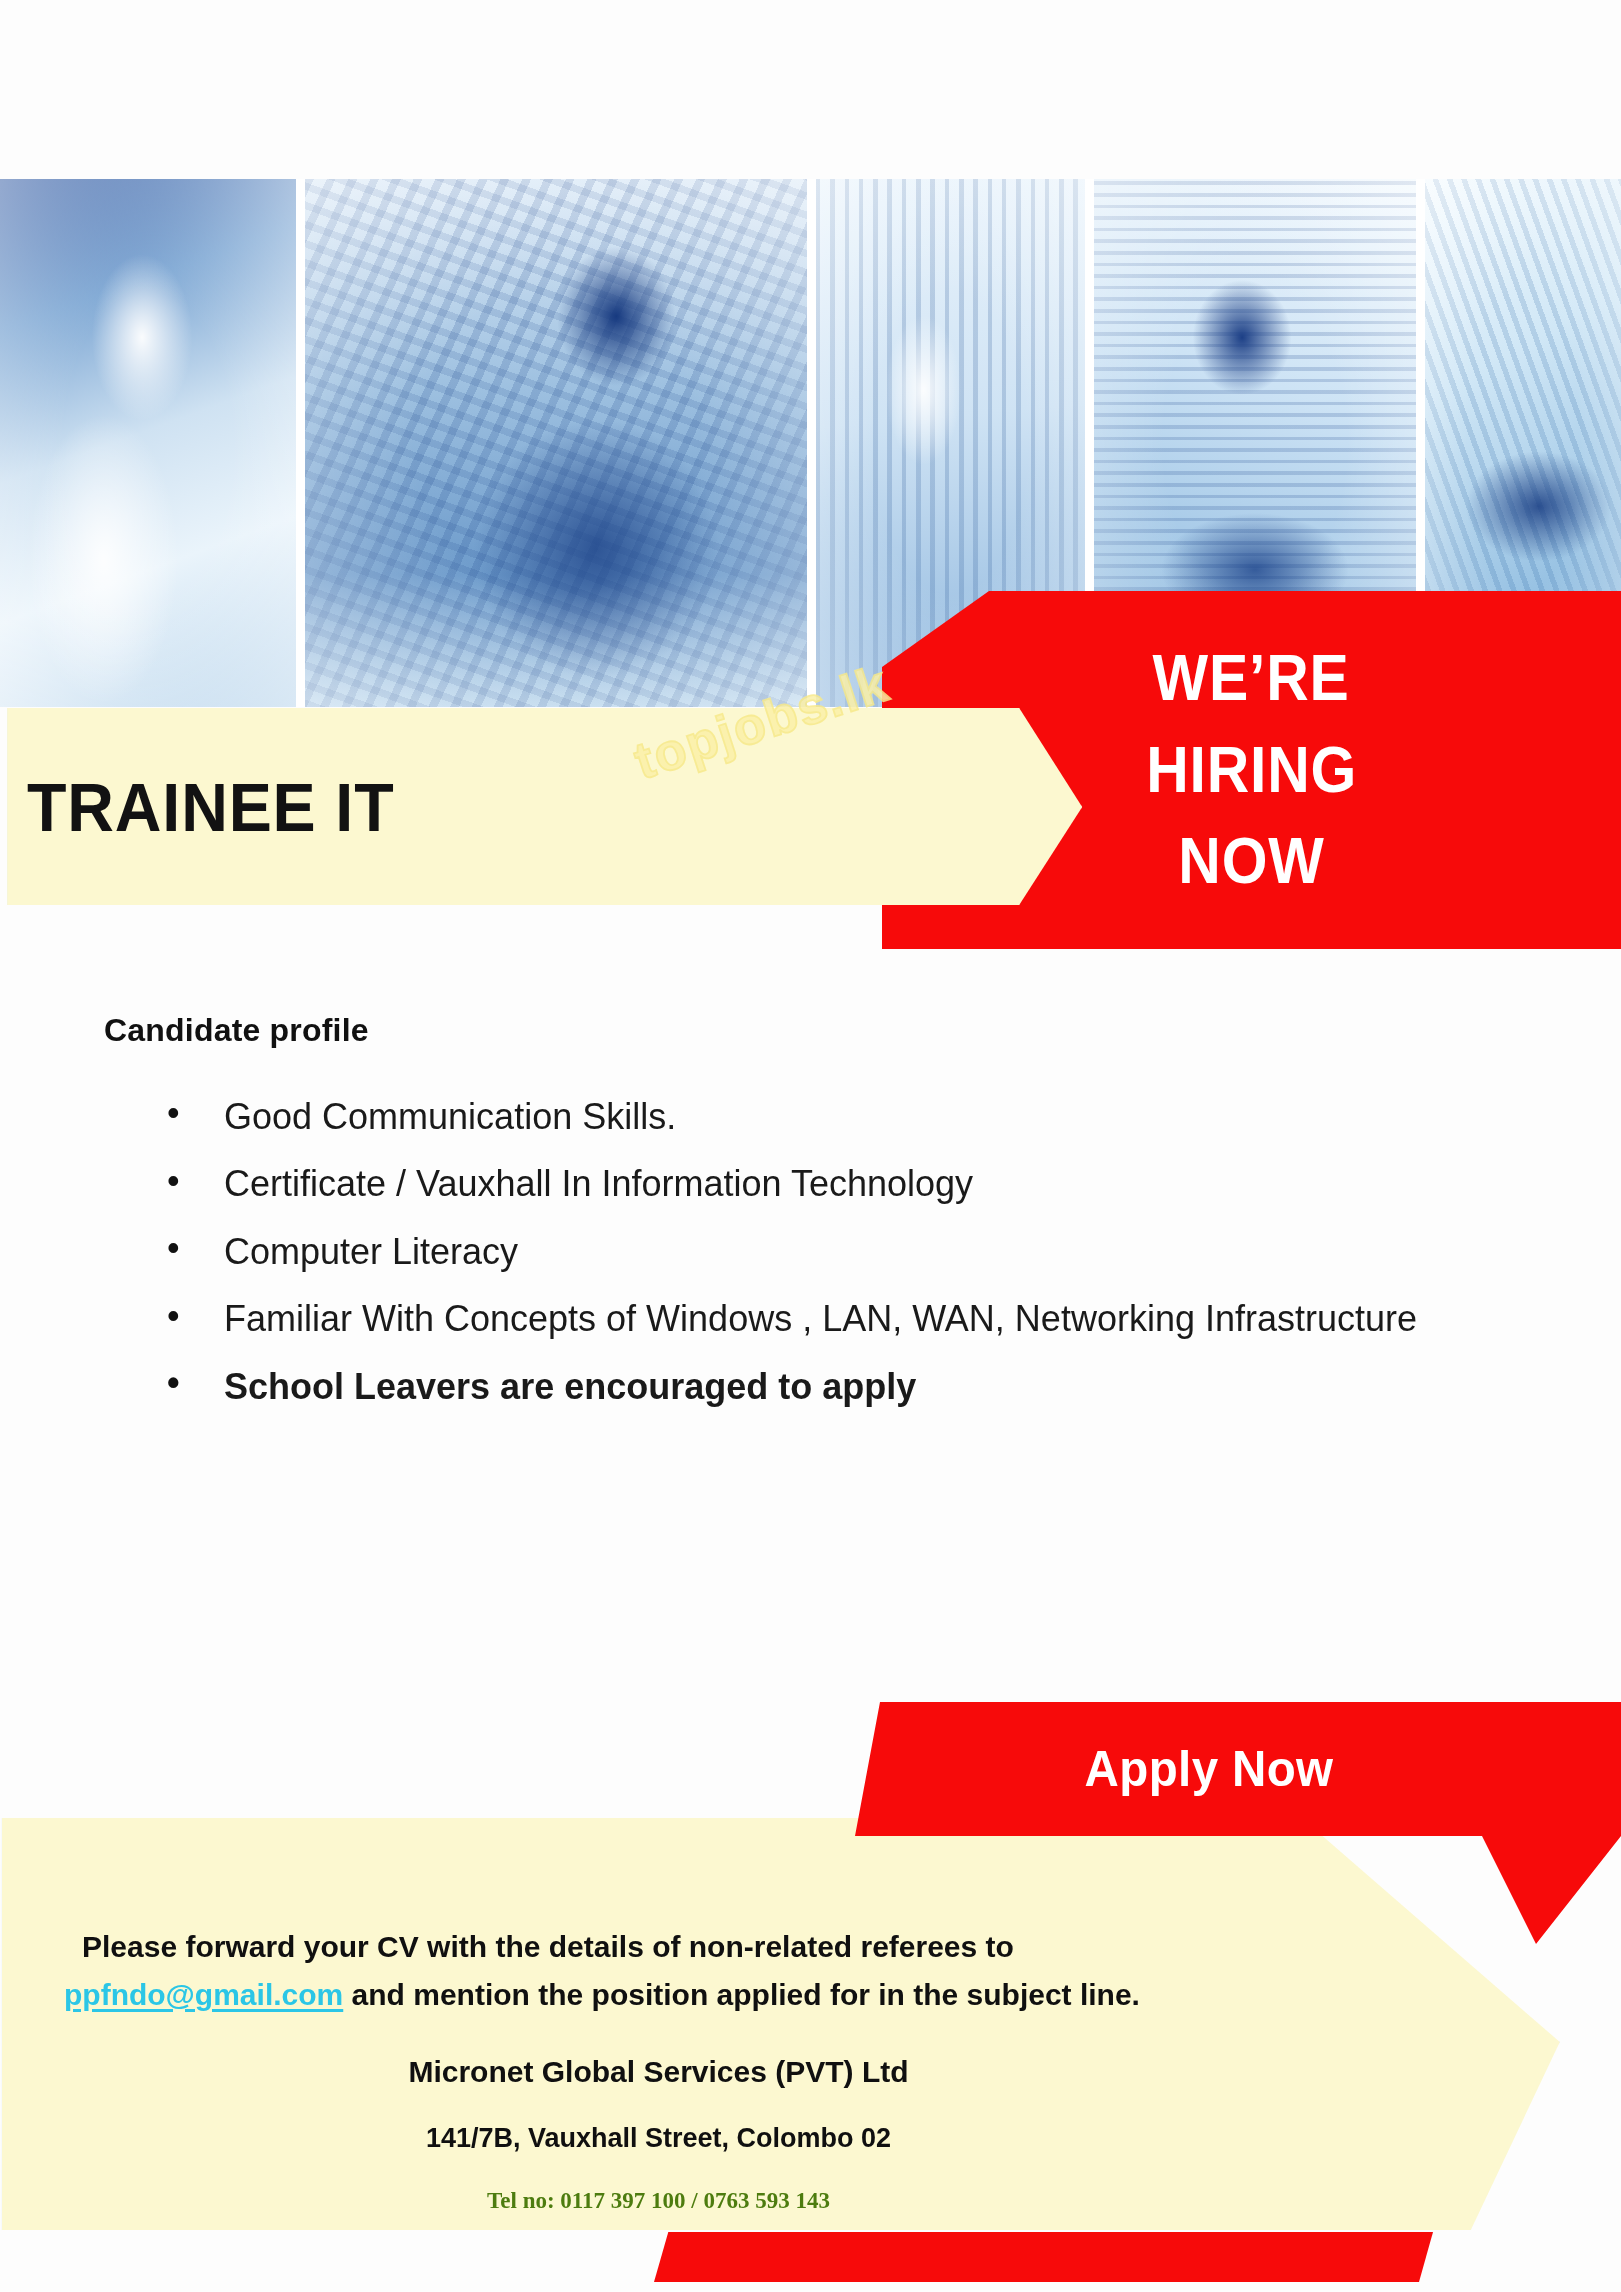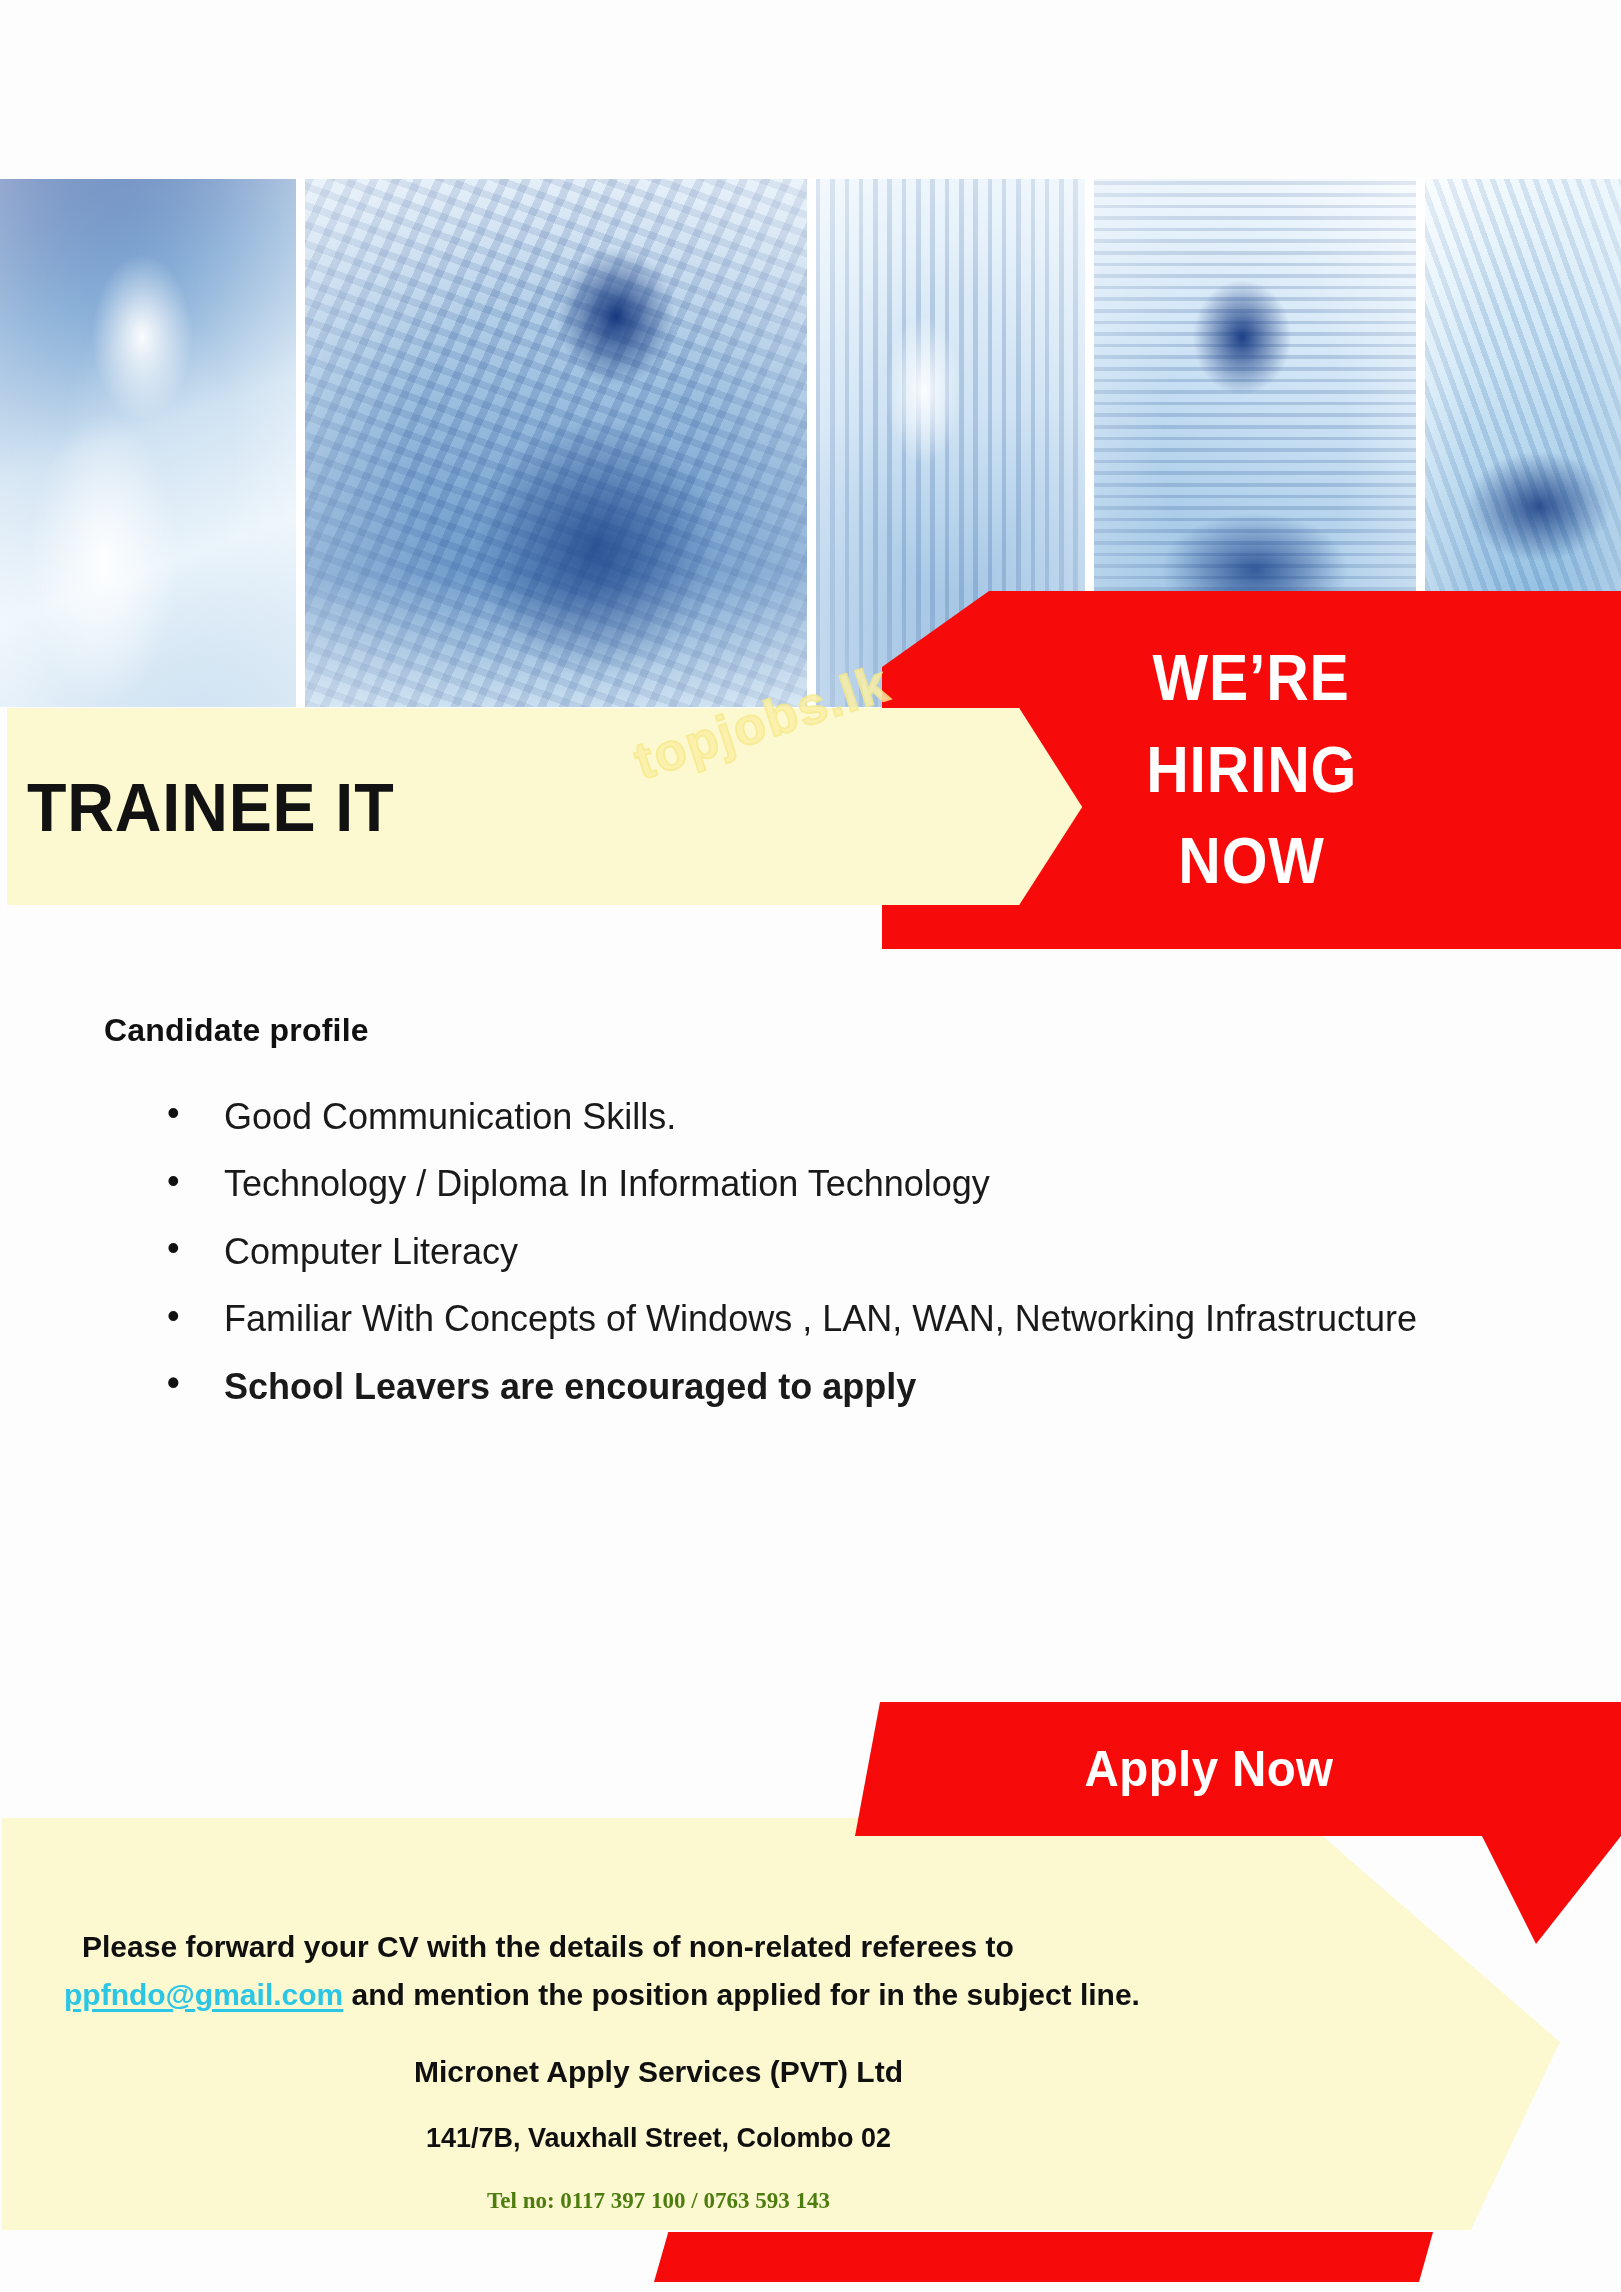--- a/index.html
+++ b/index.html
@@ -368,36 +368,36 @@
   </div>
 
   <div class="title-banner"></div>
   <div class="watermark">topjobs.lk</div>
   <div class="title-text">TRAINEE IT</div>
 
   <div class="profile">
     <div class="profile-heading">Candidate profile</div>
     <ul class="bullets">
       <li class="bullet">Good Communication Skills.</li>
-      <li class="bullet">Technology / Diploma In Information Technology</li>
+      <li class="bullet">Certificate / Vauxhall In Information Technology</li>
       <li class="bullet">Computer Literacy</li>
       <li class="bullet">Familiar With Concepts of Windows , LAN, WAN, Networking Infrastructure</li>
       <li class="bullet strong">School Leavers are encouraged to apply</li>
     </ul>
   </div>
 
   <div class="apply-banner"></div>
   <div class="apply-text">Apply Now</div>
 
   <div class="contact-box"></div>
   <div class="contact-content">
     <div class="contact-line">Please forward your CV with the details of non-related referees to</div>
     <div class="contact-line2"><a class="email-link" href="#">ppfndo@gmail.com</a><span> and mention the position applied for in the subject line.</span></div>
     <div class="company-block">
-      <div class="company-name">Micronet Apply Services (PVT) Ltd</div>
+      <div class="company-name">Micronet Global Services (PVT) Ltd</div>
       <div class="company-addr">141/7B, Vauxhall Street, Colombo 02</div>
       <div class="company-tel">Tel no: 0117 397 100 / 0763 593 143</div>
     </div>
   </div>
 
   <div class="bottom-strip"></div>
 
 </div>
 
 

